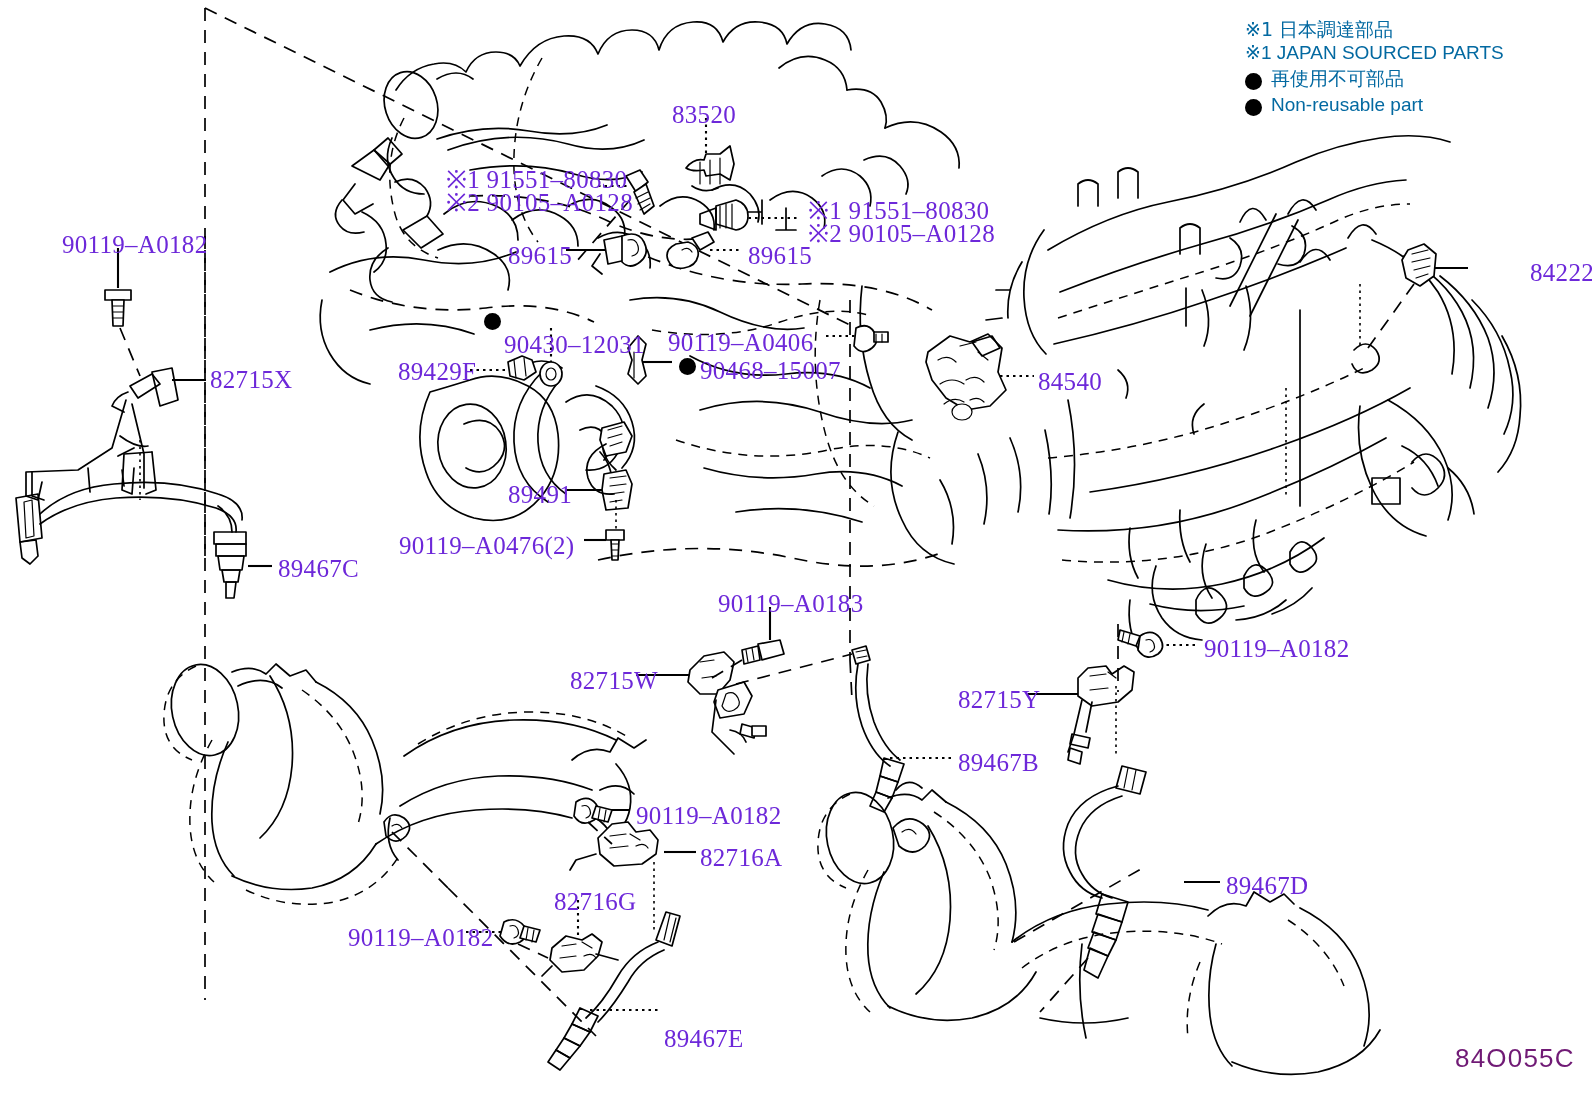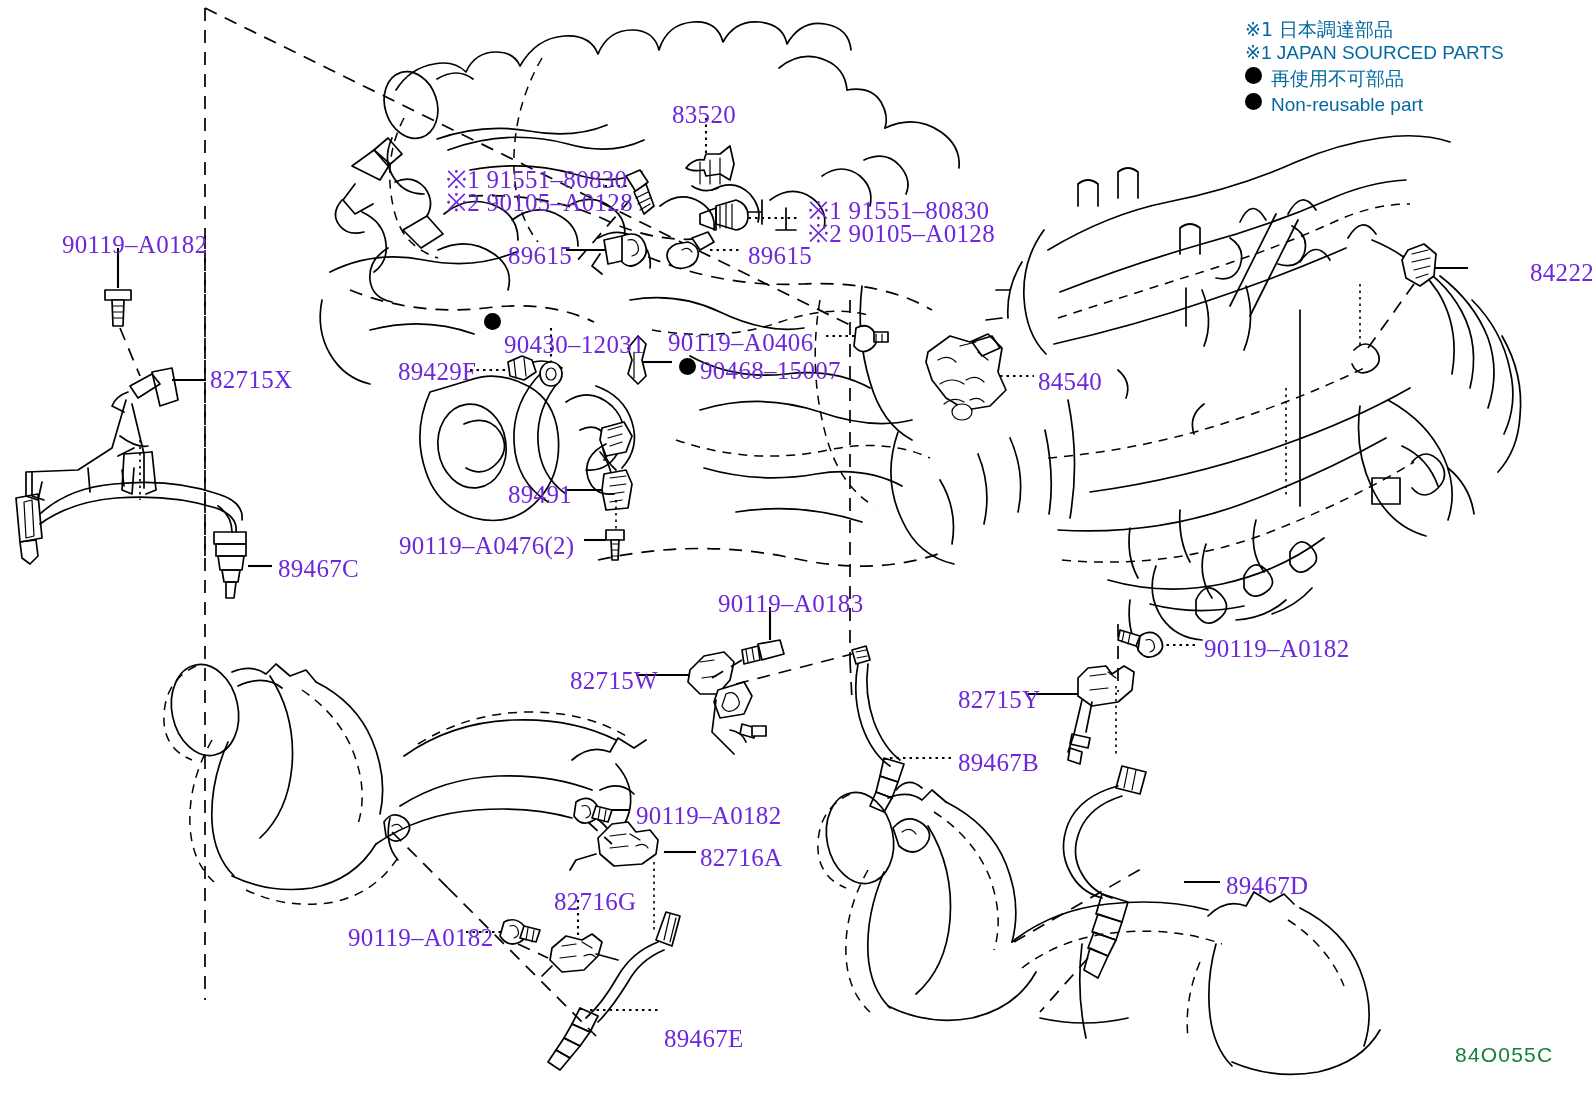--- a/index.html
+++ b/index.html
@@ -45,38 +45,38 @@
     white-space: nowrap;
     color: #0369a1;
   }
   .legend .row.jp {
     font-family: "DejaVu Sans", "Liberation Sans", sans-serif;
     font-size: 19px;
   }
   .legend .row.dot {
     margin-top: 3px;
     display: flex;
-    align-items: flex-start;
+    align-items: flex-end;
     gap: 9px;
   }
   .legend .bullet {
     display: inline-block;
     width: 17px; height: 17px;
     border-radius: 50%;
     background: #000;
     flex: 0 0 auto;
   }
   .diagcode {
     position: absolute;
     left: 1455px;
     top: 1043px;
     font-family: "Liberation Sans", "DejaVu Sans", sans-serif;
-    font-size: 21px;
+    font-size: 26px;
     letter-spacing: 1.2px;
-    color: #15803d;
+    color: #701a75;
   }
   .nrdot {
     position: absolute;
     width: 17px; height: 17px;
     border-radius: 50%;
     background: #000;
   }
 </style>
 </head>
 <body>

